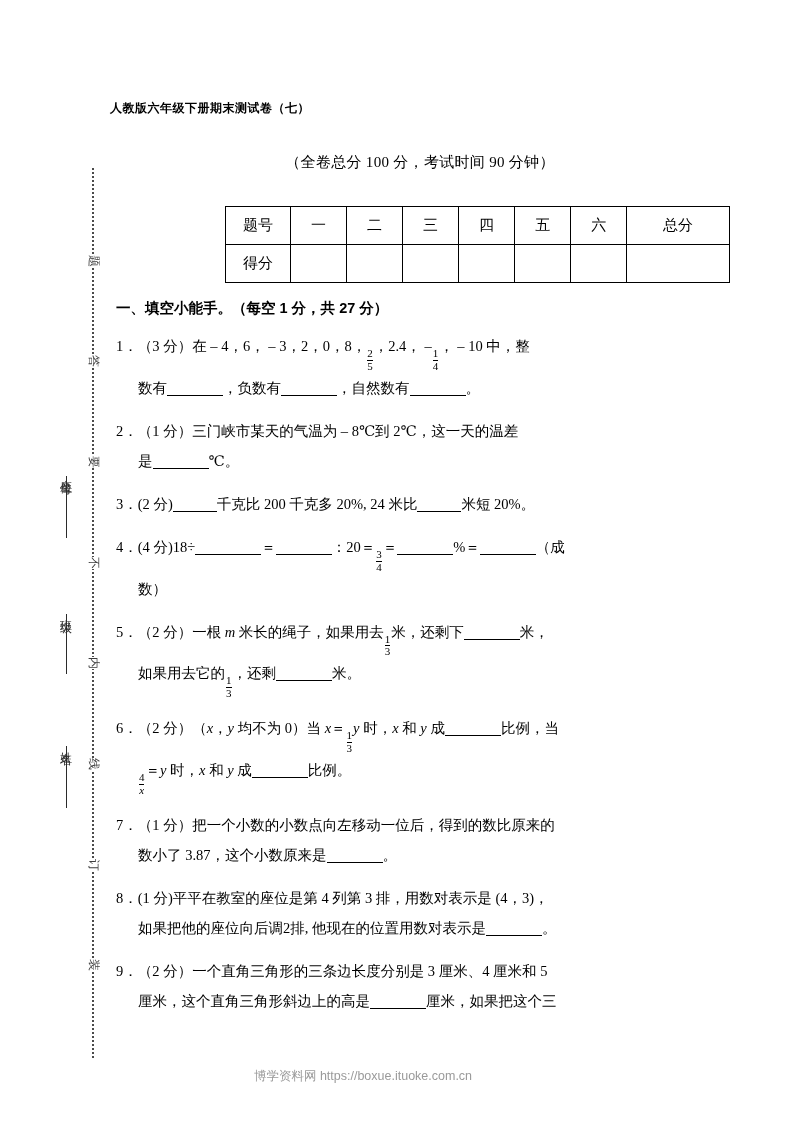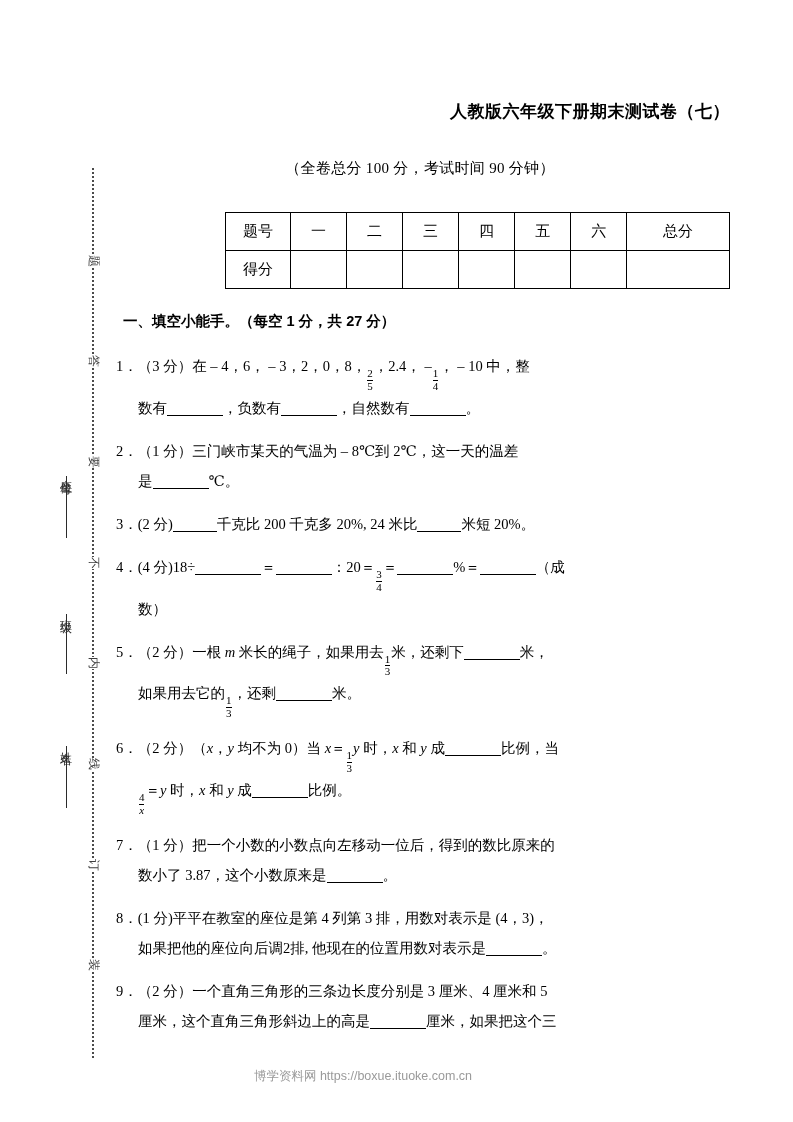--- a/index.html
+++ b/index.html
@@ -84,24 +84,24 @@
     position: absolute;
     left: 110px;
     top: 0;
     width: 620px;
     height: 1122px;
   }
 
   .title {
     margin: 0;
     padding-top: 100px;
-    text-align: right;
+    text-align: left;
     font-family: "Liberation Sans", "DejaVu Sans", sans-serif;
     font-weight: bold;
-    font-size: 17px;
+    font-size: 12px;
     letter-spacing: 0.5px;
   }
   .subtitle {
     margin: 12px;
     padding-top: 24px;
     text-align: center;
     font-size: 15px;
     letter-spacing: 0.3px;
   }
 
@@ -120,21 +120,21 @@
     height: 35px;
     text-align: center;
     vertical-align: middle;
     font-size: 15px;
     font-family: "Liberation Sans", "DejaVu Sans", sans-serif;
   }
   table.score-table td.head-cell { width: 62px; }
 
   
   .section-head {
-    margin: 7px;
+    margin: 0;
     padding: 16px 0 0 6px;
     font-family: "Liberation Sans", "DejaVu Sans", sans-serif;
     font-weight: bold;
     font-size: 14.5px;
   }
   .q {
     padding-top: 13px;
     padding-left: 6px;
     font-size: 14.5px;
     line-height: 30px;

